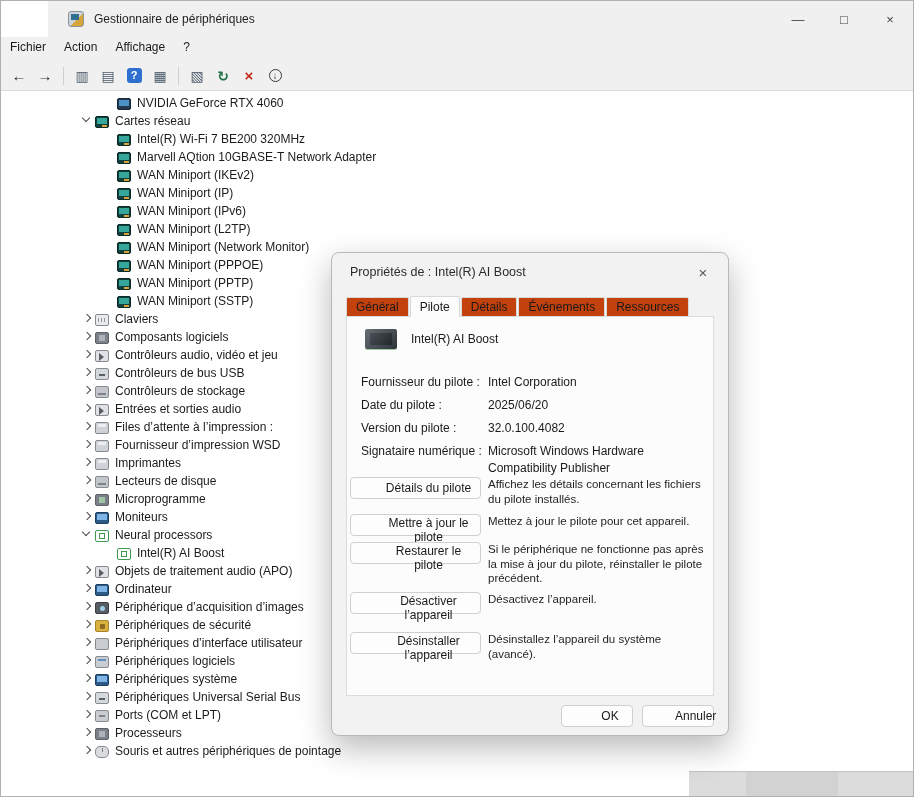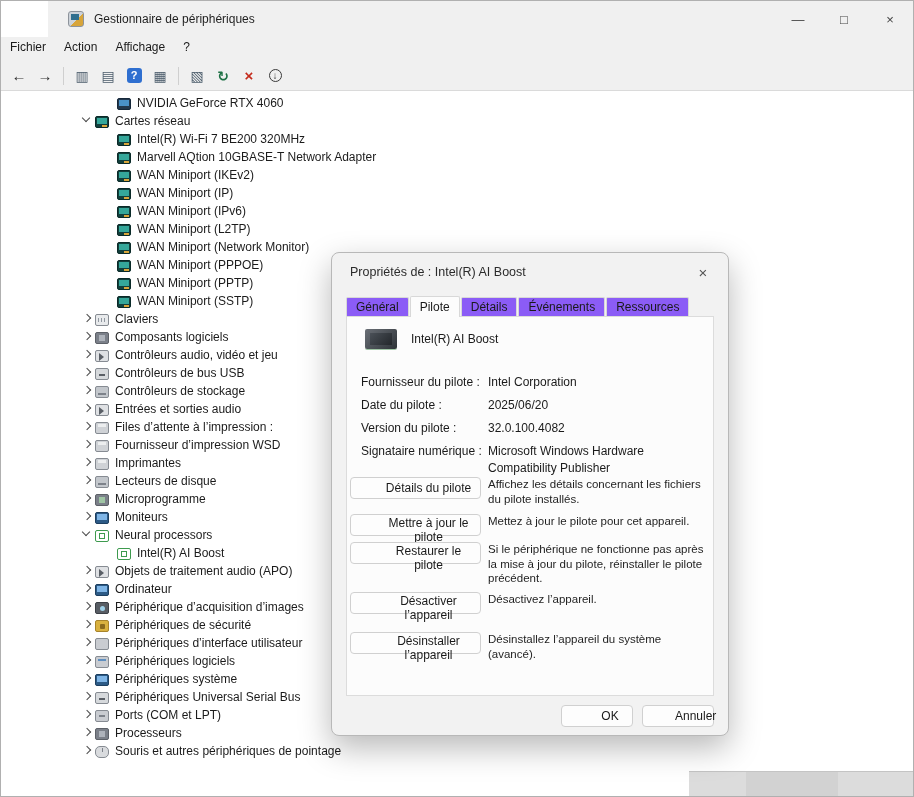--- a/index.html
+++ b/index.html
@@ -85,21 +85,21 @@
   .ti-mouse{background:#d9dbde;border-radius:5px;}
   .ti-mouse::after{left:6px;top:1px;width:1px;height:4px;background:#7d828a;}
 
   
   .dialog{position:absolute;left:330px;top:251px;width:396px;height:482px;background:#f2f2f2;
           border:1px solid #b8b8b8;border-radius:8px;box-shadow:0 12px 32px rgba(0,0,0,.28);z-index:5;}
   .dlg-title{position:absolute;left:18px;top:12px;font-size:12.5px;color:#2b2b2b;}
   .dlg-close{position:absolute;right:14px;top:8px;width:22px;height:22px;display:flex;
              align-items:center;justify-content:center;font-size:15px;color:#555;}
   .tabs{position:absolute;left:14px;top:42px;display:flex;align-items:flex-end;height:21px;}
-  .tab{height:19px;line-height:19px;padding:0 9px;font-size:12px;color:#1a1a1a;background:#8b5cf6;
+  .tab{height:19px;line-height:19px;padding:0 9px;font-size:12px;color:#1a1a1a;background:#c2410c;
        border:1px solid #d8d8d8;border-bottom:none;margin-right:1px;border-radius:2px 2px 0 0;box-sizing:border-box;}
   .tab.active{height:21px;line-height:21px;background:#fcfcfc;margin-bottom:-1px;position:relative;z-index:3;}
   .tab-page{position:absolute;left:14px;right:14px;top:63px;height:380px;background:#fcfcfc;
             border:1px solid #dcdcdc;box-sizing:border-box;}
   .device-head{position:absolute;left:18px;top:12px;display:flex;align-items:center;}
   .big-chip{width:32px;height:20px;border-radius:2px;position:relative;flex:none;
             background:linear-gradient(135deg,#6a6f76,#2e3338);box-shadow:0 1px 0 #9fc5a4;}
   .big-chip::after{content:"";position:absolute;left:5px;top:4px;right:5px;bottom:4px;
             background:linear-gradient(135deg,#4a5057,#23272b);}
   .device-name{margin-left:14px;font-size:12px;color:#1a1a1a;}

